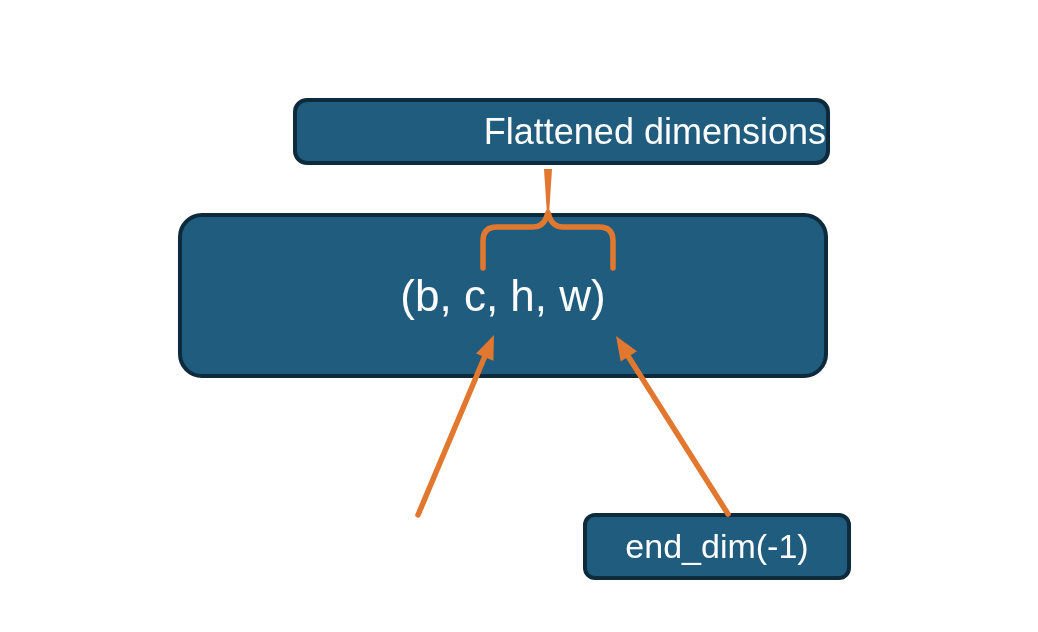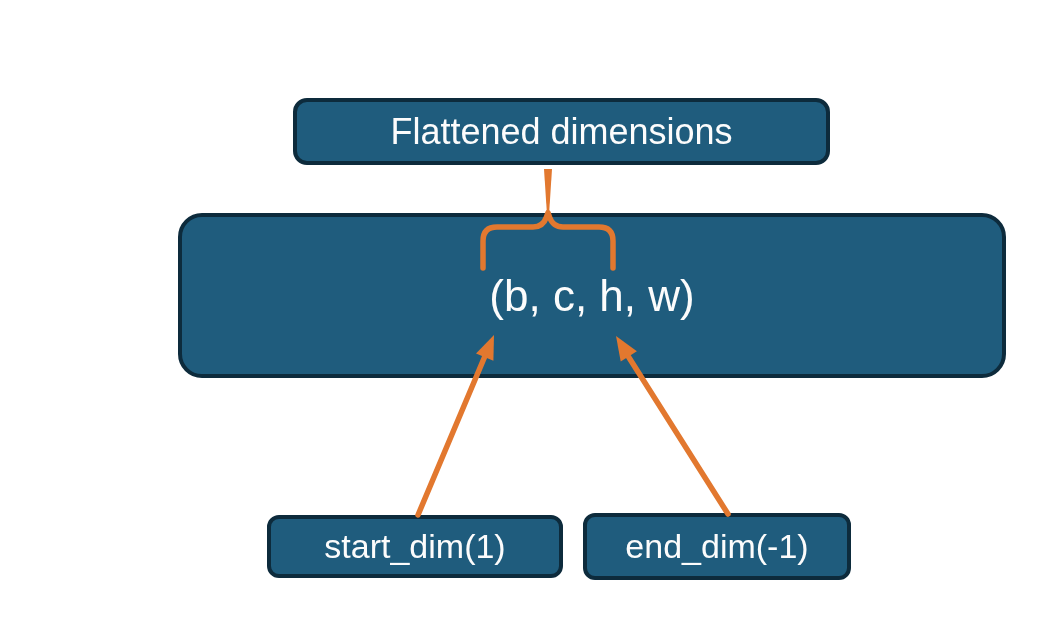--- a/index.html
+++ b/index.html
@@ -24,24 +24,25 @@
     display: flex;
     align-items: center;
     justify-content: center;
     text-align: center;
   }
   .title-box {
     left: 293px; top: 98px;
     width: 537px; height: 67px;
     border-radius: 14px;
     font-size: 36px;
+    justify-content: flex-end;
   }
   .tensor-box {
     left: 178px; top: 213px;
-    width: 828px; height: 165px;
+    width: 650px; height: 165px;
     border-radius: 24px;
     font-size: 44px;
   }
   .start-box {
     left: 267px; top: 515px;
     width: 296px; height: 63px;
     border-radius: 12px;
     font-size: 34px;
   }
   .end-box {
@@ -64,23 +65,20 @@
 <div class="canvas">
 
   <div class="node title-box">
     <span>Flattened dimensions</span>
   </div>
 
   <div class="node tensor-box">
     <span>(b, c, h, w)</span>
   </div>
 
-  <div class="node start-box">
-    <span>start_dim(1)</span>
-  </div>
 
   <div class="node end-box">
     <span>end_dim(-1)</span>
   </div>
 
   <svg class="overlay" viewBox="0 0 1038 632" xmlns="http://www.w3.org/2000/svg">
 
     <polygon points="544,169 552,169 549,215 547,215" fill="#E2782F"></polygon>
 
     <path d="M 483 268 L 483 241 Q 483 227 497 227 L 533 227 Q 543 227 546.5 217 L 548 212.5 L 549.5 217 Q 553 227 563 227 L 599 227 Q 613 227 613 241 L 613 268" fill="none" stroke-width="5.5" stroke-linecap="round" stroke-linejoin="round" stroke="#E2782F"></path>

